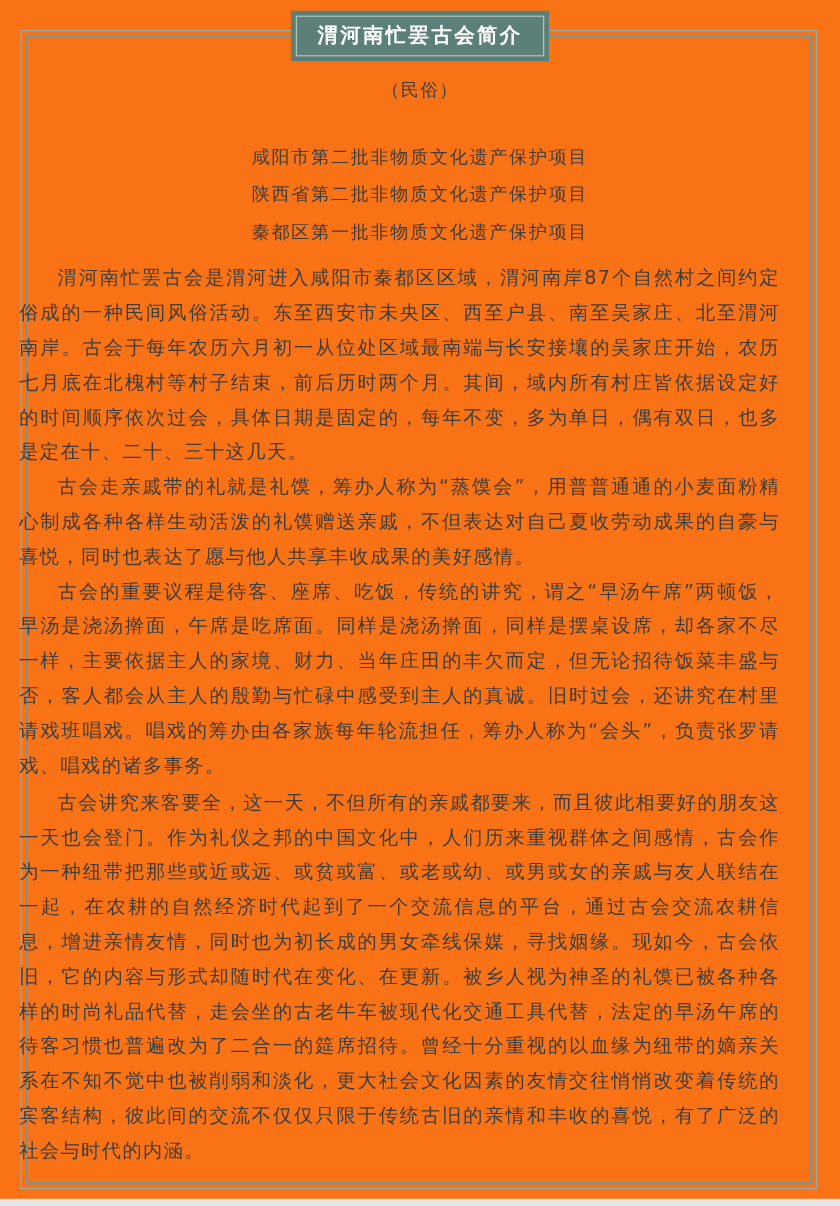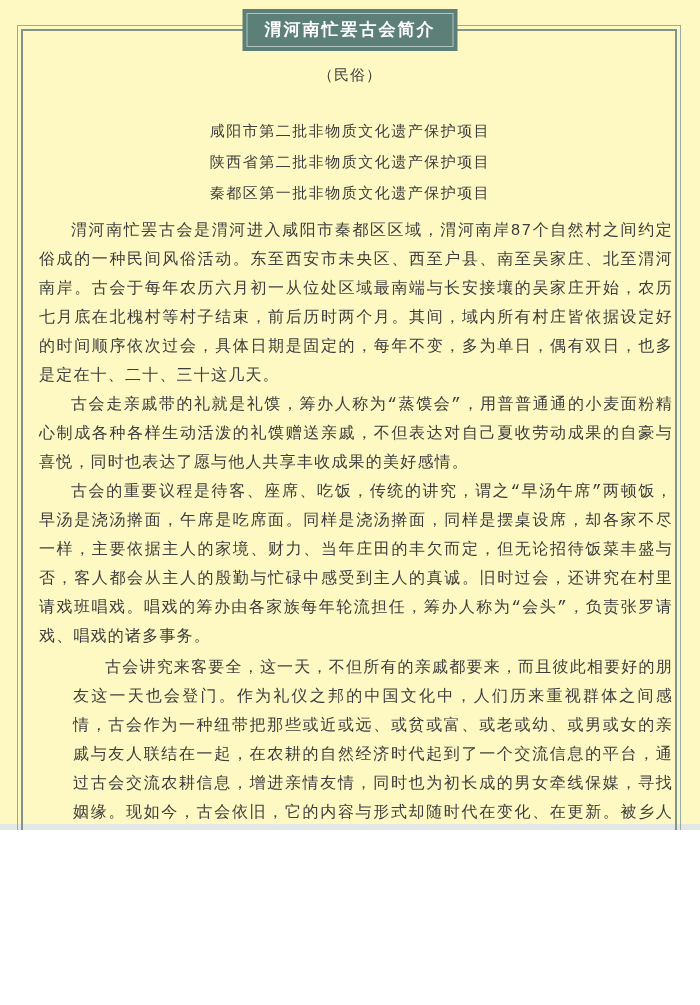--- a/index.html
+++ b/index.html
@@ -4,22 +4,22 @@
 <style>
   html, body {
     margin: 0;
     padding: 0;
     background: #ffffff;
     font-family: "DejaVu Sans", "Liberation Sans", sans-serif;
   }
   .page {
     position: relative;
     width: 700px;
-    height: 830px;
-    background: #fef9c3;
+    height: 1005px;
+    background: #f97316;
     overflow: hidden;
   }
   
   .frame {
     position: absolute;
     left: 17px;
     top: 25px;
     width: 662px;
     height: 964px;
     border: 1px solid #9aaba5;
@@ -74,36 +74,35 @@
     text-align: center;
     font-size: 15px;
     line-height: 31px;
     letter-spacing: 1.5px;
     color: #3d3d3d;
     z-index: 2;
   }
   .body-text {
     position: absolute;
     top: 217px;
-    left: 39px;
+    left: 16px;
     width: 634px;
     z-index: 2;
-    font-family: Liberation Mono, monospace;
   }
   .body-text p {
     margin: 0;
     text-align: justify;
     text-indent: 2em;
     font-size: 16px;
     line-height: 29px;
     letter-spacing: 1.2px;
     color: #3d3d3d;
   }
   .body-text p.gap-lg { }
-  .body-text p.gap-sm { margin-top: 2px; margin-left: 34px; }
+  .body-text p.gap-sm { margin-top: 2px; }
   .bottom-strip {
     position: absolute;
     left: 0;
     bottom: 0;
     width: 100%;
     height: 6px;
     background: #e3e7e8;
     z-index: 0;
   }
 </style>

